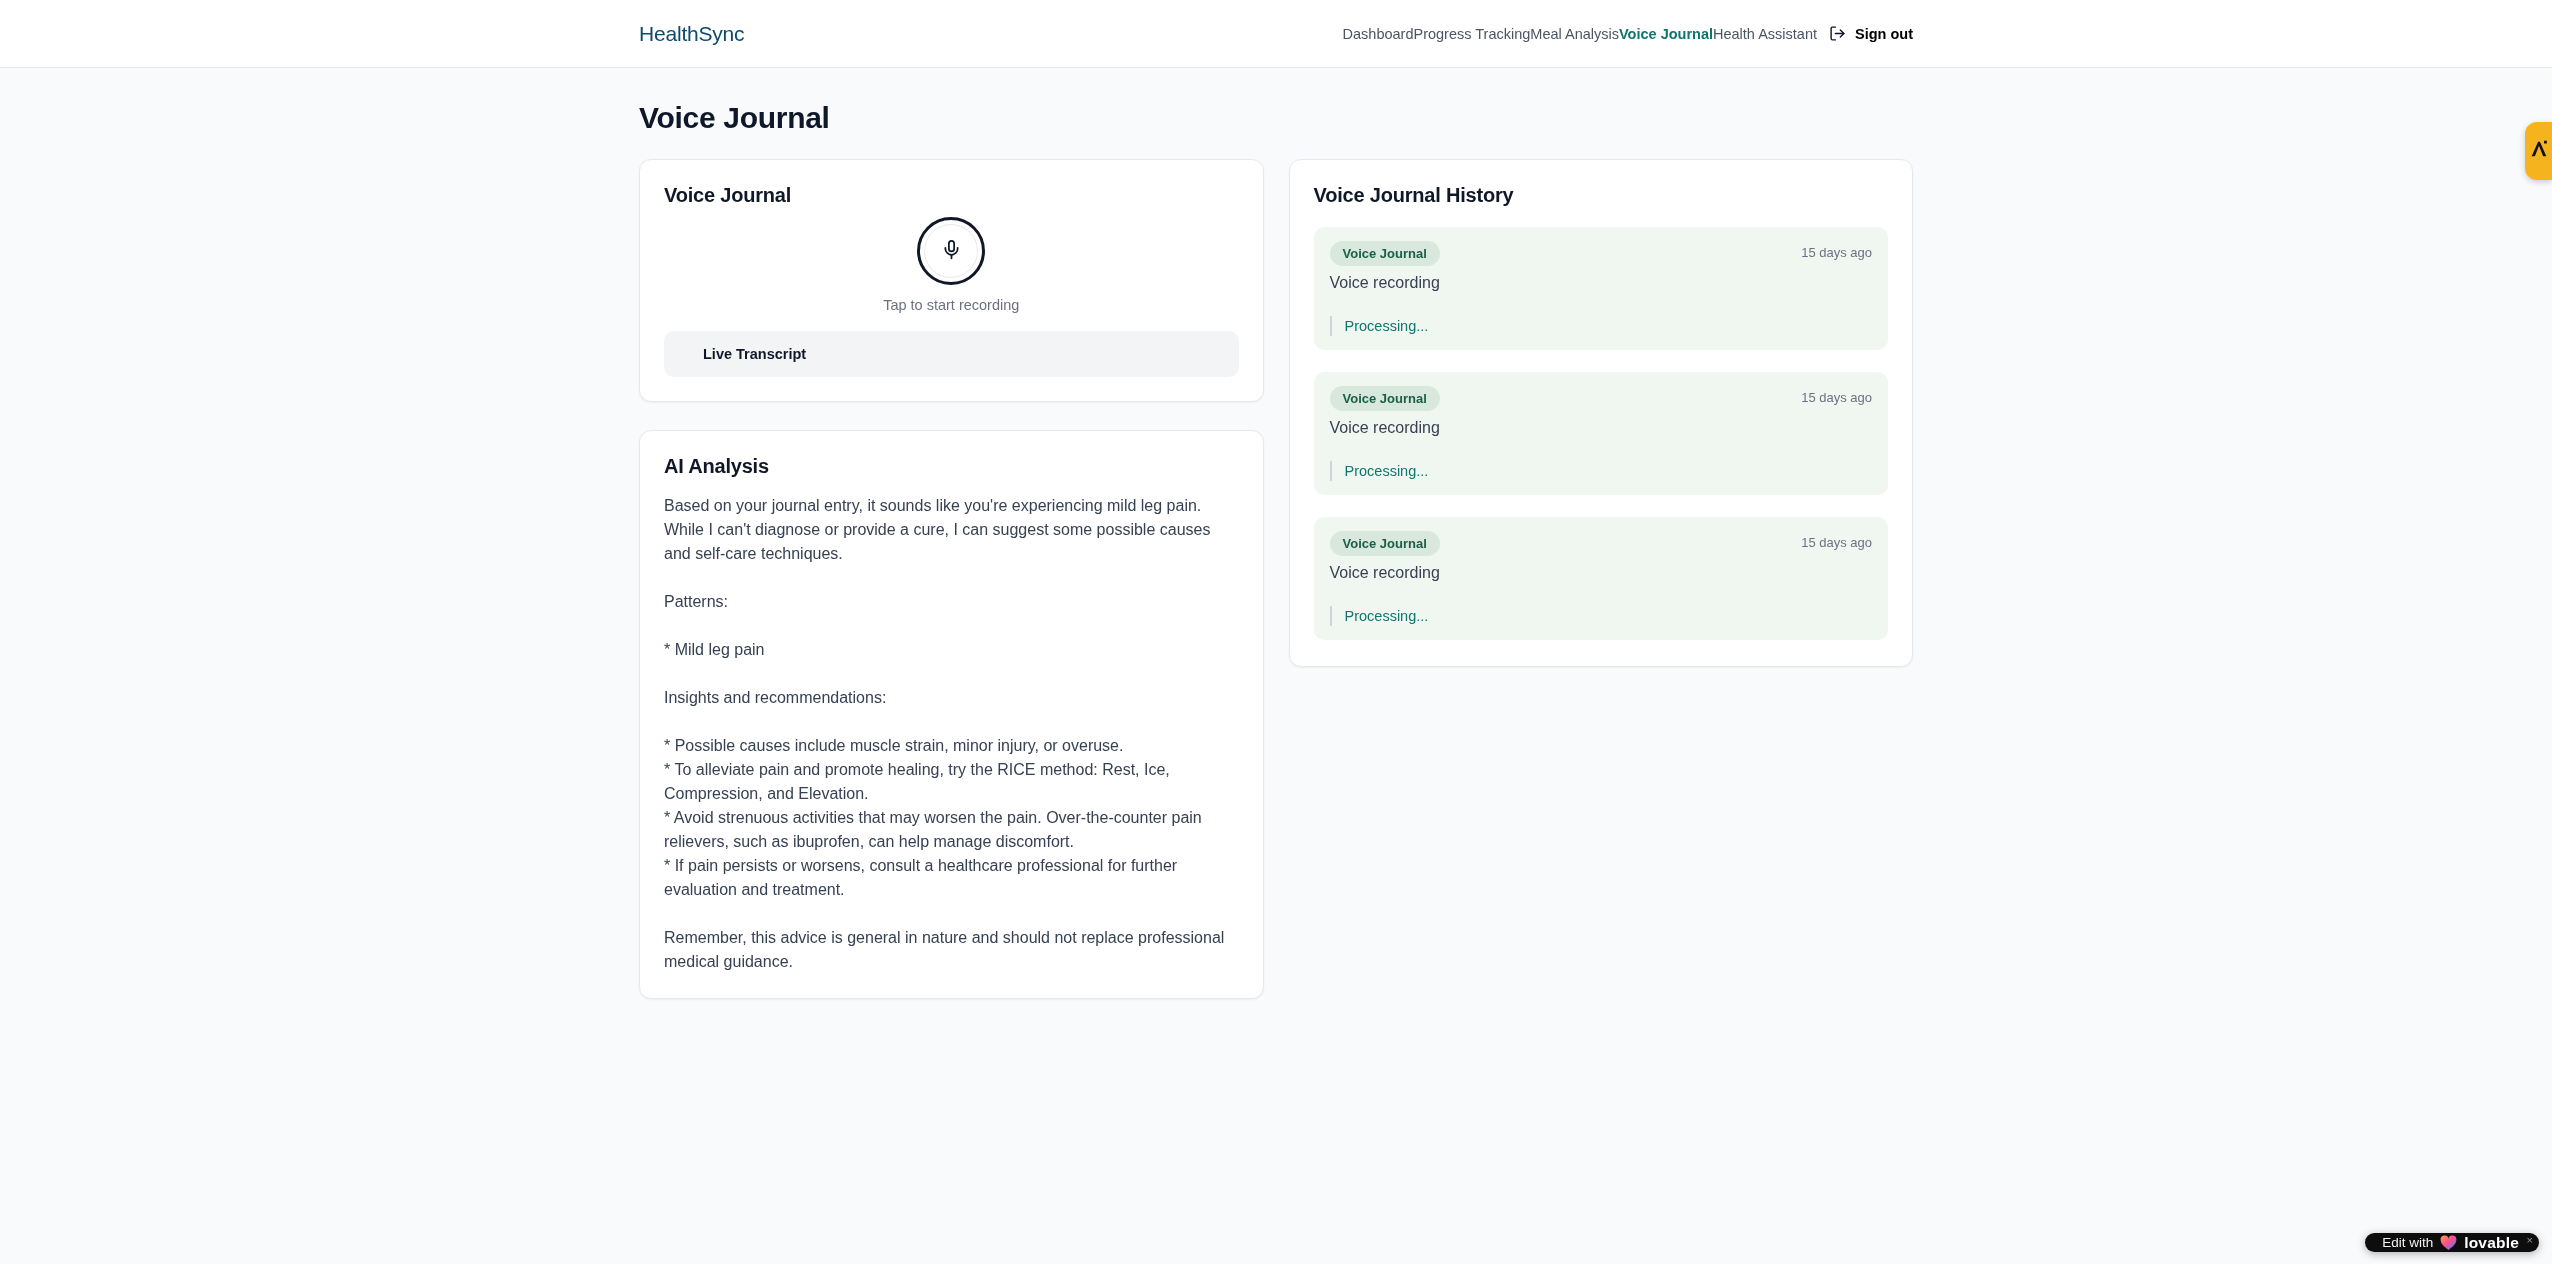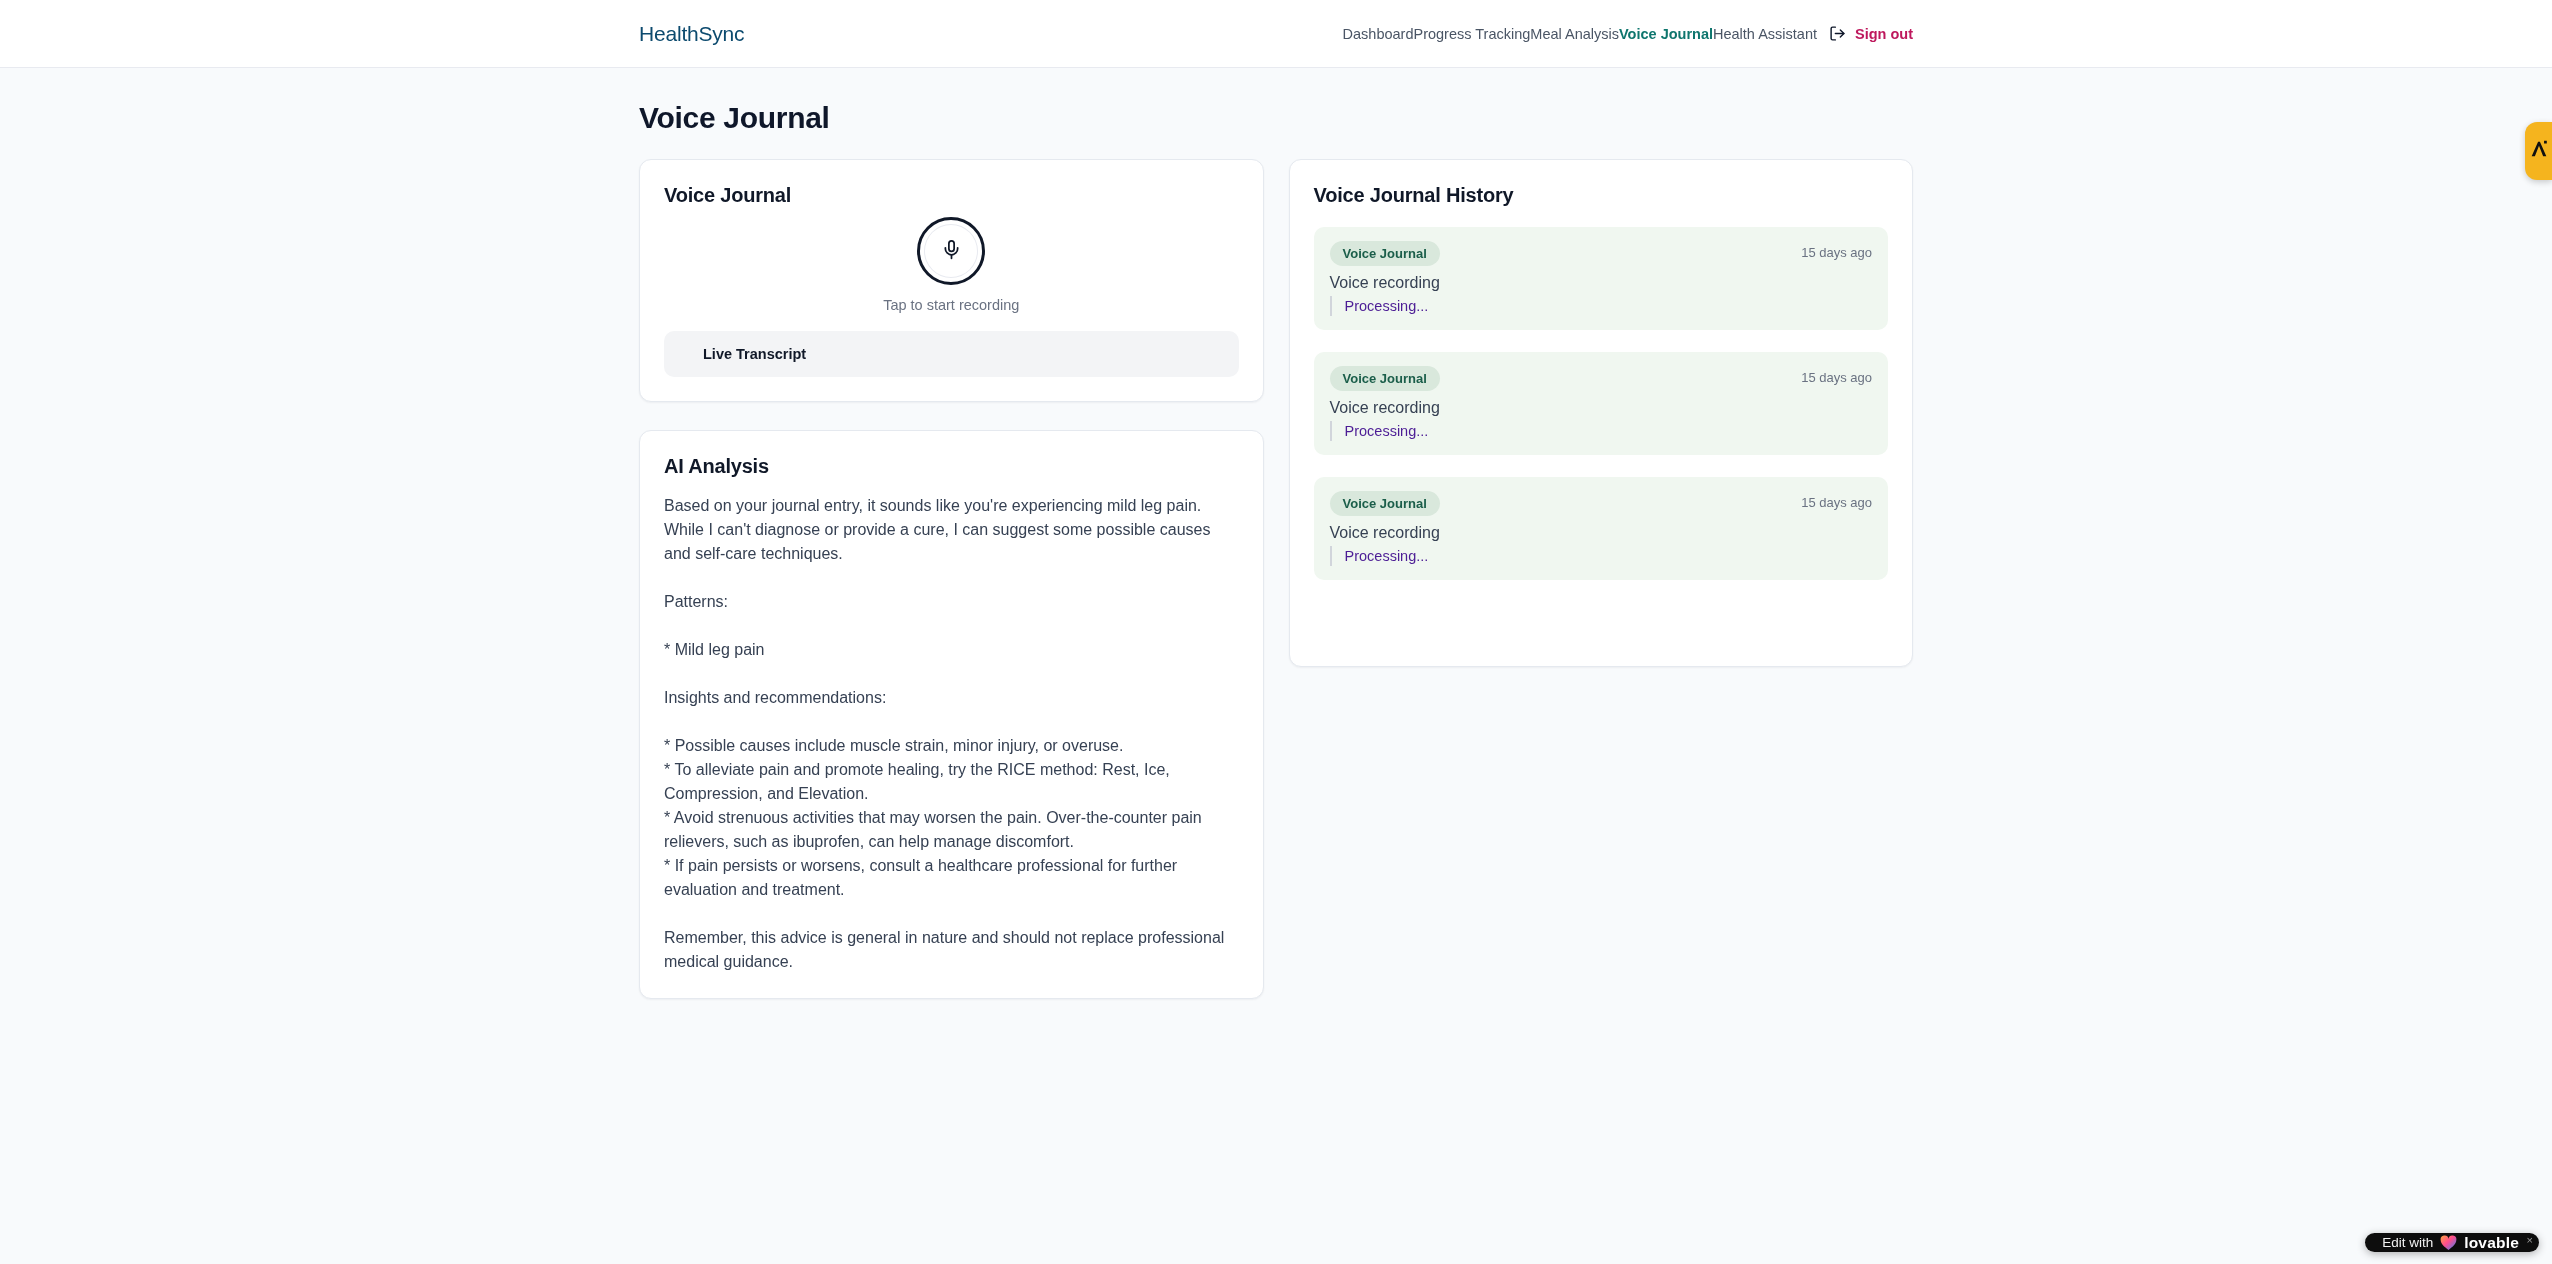--- a/index.html
+++ b/index.html
@@ -8,21 +8,21 @@
 
   
   .header { background:#ffffff; border-bottom:1px solid #e8eaf0; height:68px; }
   .header-inner { max-width:1274px; margin:0 auto; height:100%;
     display:flex; align-items:center; justify-content:space-between; }
   .logo { font-size:21px; font-weight:normal; color:#0c4a6e; letter-spacing:-0.2px; cursor:pointer; }
   .nav { display:flex; align-items:center; }
   .nav a { text-decoration:none; font-size:14.5px; color:#4a5565; cursor:pointer; }
   .nav a.active { color:#0f766e; font-weight:bold; }
   .signout { display:flex; align-items:center; gap:9px; margin-left:12px;
-    font-size:14.5px; font-weight:bold; color:#be185d; cursor:pointer; }
+    font-size:14.5px; font-weight:bold; color:#000000; cursor:pointer; }
   .signout svg { display:block; }
 
   
   .main { max-width:1274px; margin:0 auto; padding-top:33px; }
   .page-title { font-size:30px; font-weight:bold; color:#0f172a; letter-spacing:-0.3px; }
   .grid { display:grid; grid-template-columns:1fr 1fr; gap:28px 25px; margin-top:24px;
     align-items:start; }
   .col { display:flex; flex-direction:column; gap:28px; }
 
   .card { background:#ffffff; border:1px solid #e5e9ef; border-radius:12px;
@@ -46,22 +46,22 @@
 
   
   .history-card { min-height:508px; }
   .entries { margin-top:20px; display:flex; flex-direction:column; gap:22px; }
   .entry { background:#f0f7f0; border-radius:10px; padding:14px 16px; }
   .entry-top { display:flex; align-items:flex-start; justify-content:space-between; }
   .entry-badge { background:#d9e8dc; color:#1b5e4a; font-size:13px; font-weight:bold;
     padding:5px 13px; border-radius:999px; display:inline-block; }
   .entry-time { font-size:13px; color:#6a7282; padding-top:4px; }
   .entry-title { margin-top:8px; font-size:16px; color:#364153; }
-  .entry-status { margin-top:4px; border-left:2px solid #d1d5db; padding-left:13px;
-    font-size:14.5px; color:#4c1d95; line-height:20px; }
+  .entry-status { margin-top:24px; border-left:2px solid #d1d5db; padding-left:13px;
+    font-size:14.5px; color:#0f766e; line-height:20px; }
 
   
   .side-tab { position:fixed; top:122px; right:0; width:27px; height:58px;
     background:#f5b41e; border-radius:12px 0 0 12px; box-shadow:0 2px 6px rgba(0,0,0,0.2);
     display:flex; align-items:center; justify-content:flex-start; overflow:hidden;
     cursor:pointer; }
   .side-tab svg { margin-left:3px; }
 
   .lovable-badge { position:fixed; right:13px; bottom:12px; height:19px;
     background:#0d0d0d; border-radius:10px; display:flex; align-items:center;

